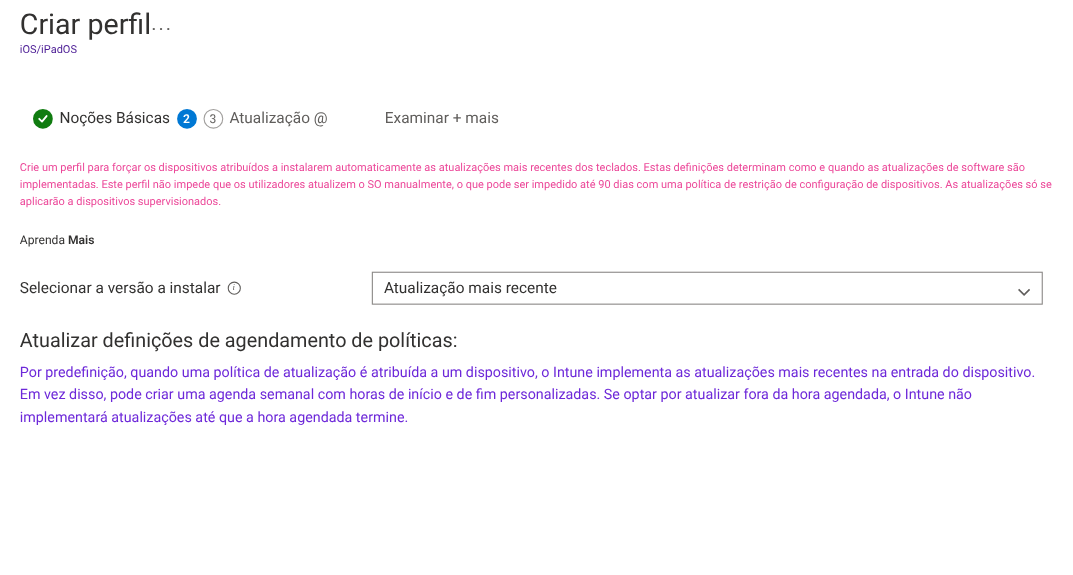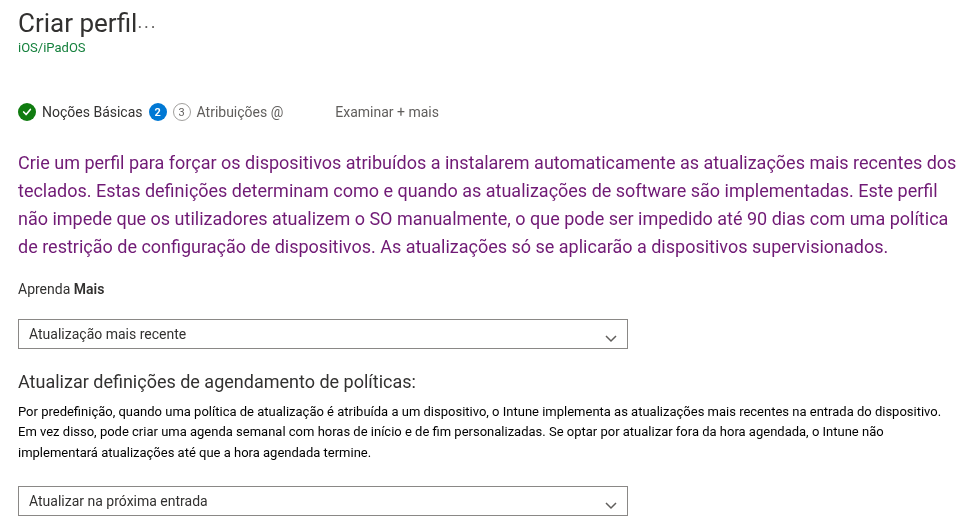--- a/index.html
+++ b/index.html
@@ -23,30 +23,31 @@
       font-weight: 400;
       color: #323130;
     }
     .header-more {
       color: #605e5c;
       font-size: 18px;
       cursor: pointer;
       letter-spacing: 2px;
     }
     .subtitle {
-      font-size: 13px;
-      color: #15803d;
+      font-size: 10px;
+      color: #4c1d95;
       margin-top: 2px;
     }
     .stepper {
       display: flex;
       align-items: center;
       gap: 6px;
       margin-top: 48px;
       margin-bottom: 28px;
+      margin-left: 12px;
     }
     .step {
       display: flex;
       align-items: center;
       gap: 6px;
       font-size: 14px;
       color: #323130;
     }
     .step-circle {
       width: 18px;
@@ -83,28 +84,28 @@
       font-weight: 600;
     }
     .step-label {
       white-space: nowrap;
     }
     .step-upcoming .step-label {
       color: #605e5c;
     }
     .step-gap-lg { width: 40px; }
     .description {
-      font-size: 18px;
-      color: #701a75;
+      font-size: 10px;
+      color: #ec4899;
       line-height: 1.55;
       margin-bottom: 20px;
       max-width: 940px;
     }
     .learn-more {
-      font-size: 14px;
+      font-size: 11px;
       color: #323130;
       margin-bottom: 22px;
       cursor: pointer;
     }
     .learn-more .bold {
       font-weight: 600;
     }
     .form-row {
       display: flex;
       align-items: center;
@@ -156,21 +157,21 @@
       stroke-width: 1.5;
       fill: none;
     }
     .section-heading {
       font-size: 18px;
       color: #323130;
       margin-bottom: 10px;
     }
     .section-desc {
       font-size: 13px;
-      color: #000000;
+      color: #6d28d9;
       line-height: 1.6;
       margin-bottom: 22px;
       max-width: 940px;
     }
   </style>
 </head>
 <body>
 
 <div class="header-row">
   <h1 class="page-title">Criar perfil</h1>
@@ -187,53 +188,49 @@
     </span>
     <span class="step-label">Noções Básicas</span>
   </div>
 
   <div class="step active">
     <span class="step-circle active">2</span>
   </div>
 
   <div class="step step-upcoming">
     <span class="step-circle upcoming">3</span>
-    <span class="step-label">Atribuições @</span>
+    <span class="step-label">Atualização @</span>
   </div>
 
   <span class="step-gap-lg"></span>
 
   <div class="step step-upcoming">
     <span class="step-label">Examinar + mais</span>
   </div>
 </div>
 
 <p class="description">Crie um perfil para forçar os dispositivos atribuídos a instalarem automaticamente as atualizações mais recentes dos teclados. Estas definições determinam como e quando as atualizações de software são implementadas. Este perfil não impede que os utilizadores atualizem o SO manualmente, o que pode ser impedido até 90 dias com uma política de restrição de configuração de dispositivos. As atualizações só se aplicarão a dispositivos supervisionados.</p>
 
 <div class="learn-more">
   <span>Aprenda</span>
   <span class="bold">Mais</span>
 </div>
 
 <div class="form-row">
+  <div class="form-label">
+    <span>Selecionar a versão a instalar</span>
+    <span class="info-icon">i</span>
+  </div>
   <div class="select-box">
     <span>Atualização mais recente</span>
     <span class="chevron-down">
       <svg viewBox="0 0 12 8">
           <path d="M1 1 L6 6 L11 1"></path>
         </svg>
     </span>
   </div>
 </div>
 
 <div class="section-heading">Atualizar definições de agendamento de políticas:</div>
 <p class="section-desc">Por predefinição, quando uma política de atualização é atribuída a um dispositivo, o Intune implementa as atualizações mais recentes na entrada do dispositivo. Em vez disso, pode criar uma agenda semanal com horas de início e de fim personalizadas. Se optar por atualizar fora da hora agendada, o Intune não implementará atualizações até que a hora agendada termine.</p>
 
 <div class="form-row">
-  <div class="select-box">
-    <span>Atualizar na próxima entrada</span>
-    <span class="chevron-down">
-      <svg viewBox="0 0 12 8">
-          <path d="M1 1 L6 6 L11 1"></path>
-        </svg>
-    </span>
-  </div>
 </div>
 
 </body></html>

